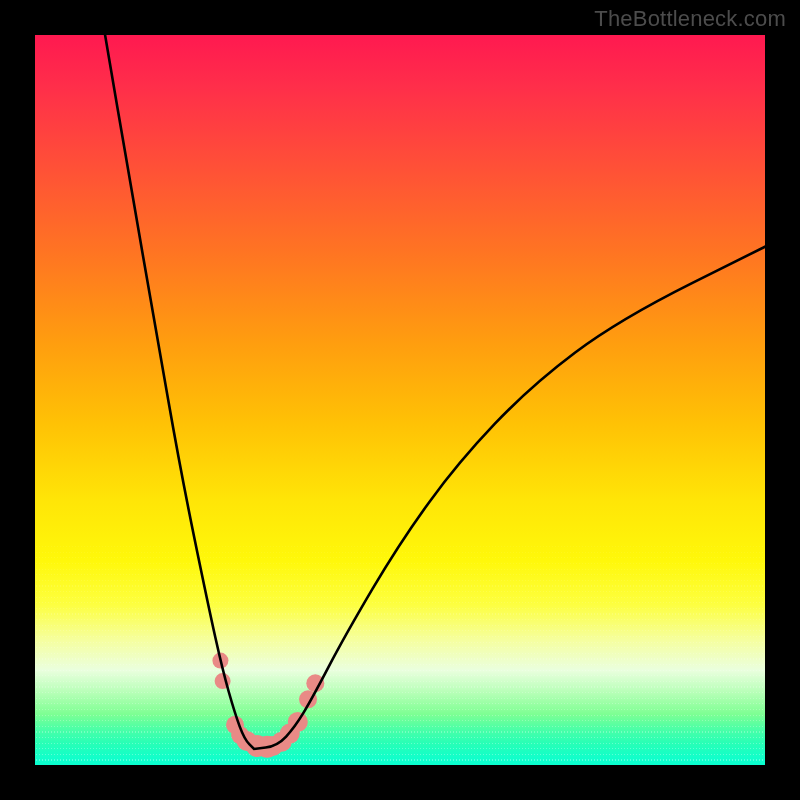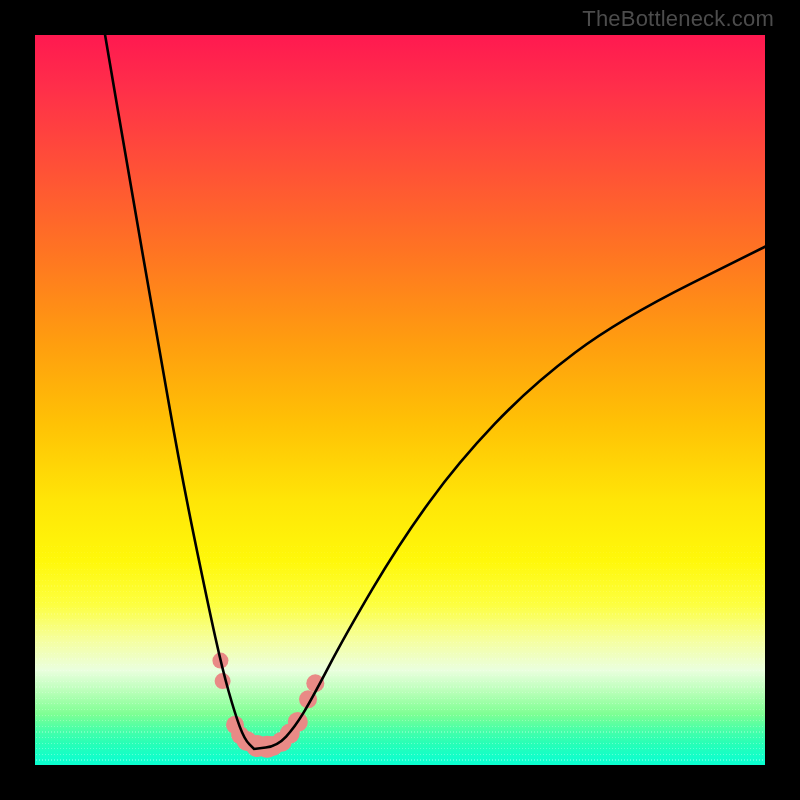--- a/index.html
+++ b/index.html
@@ -7,21 +7,21 @@
     width: 800px;
     height: 800px;
     background: #000;
     position: relative;
     overflow: hidden;
     font-family: Arial, Helvetica, sans-serif;
   }
   .watermark {
     position: absolute;
     top: 6px;
-    right: 26px;
+    right: 14px;
     color: #4c4c4c;
     font-size: 22px;
     font-weight: 500;
     letter-spacing: 0.2px;
     z-index: 50;
   }
   .plot-area {
     position: absolute;
     left: 35px;
     top: 35px;

